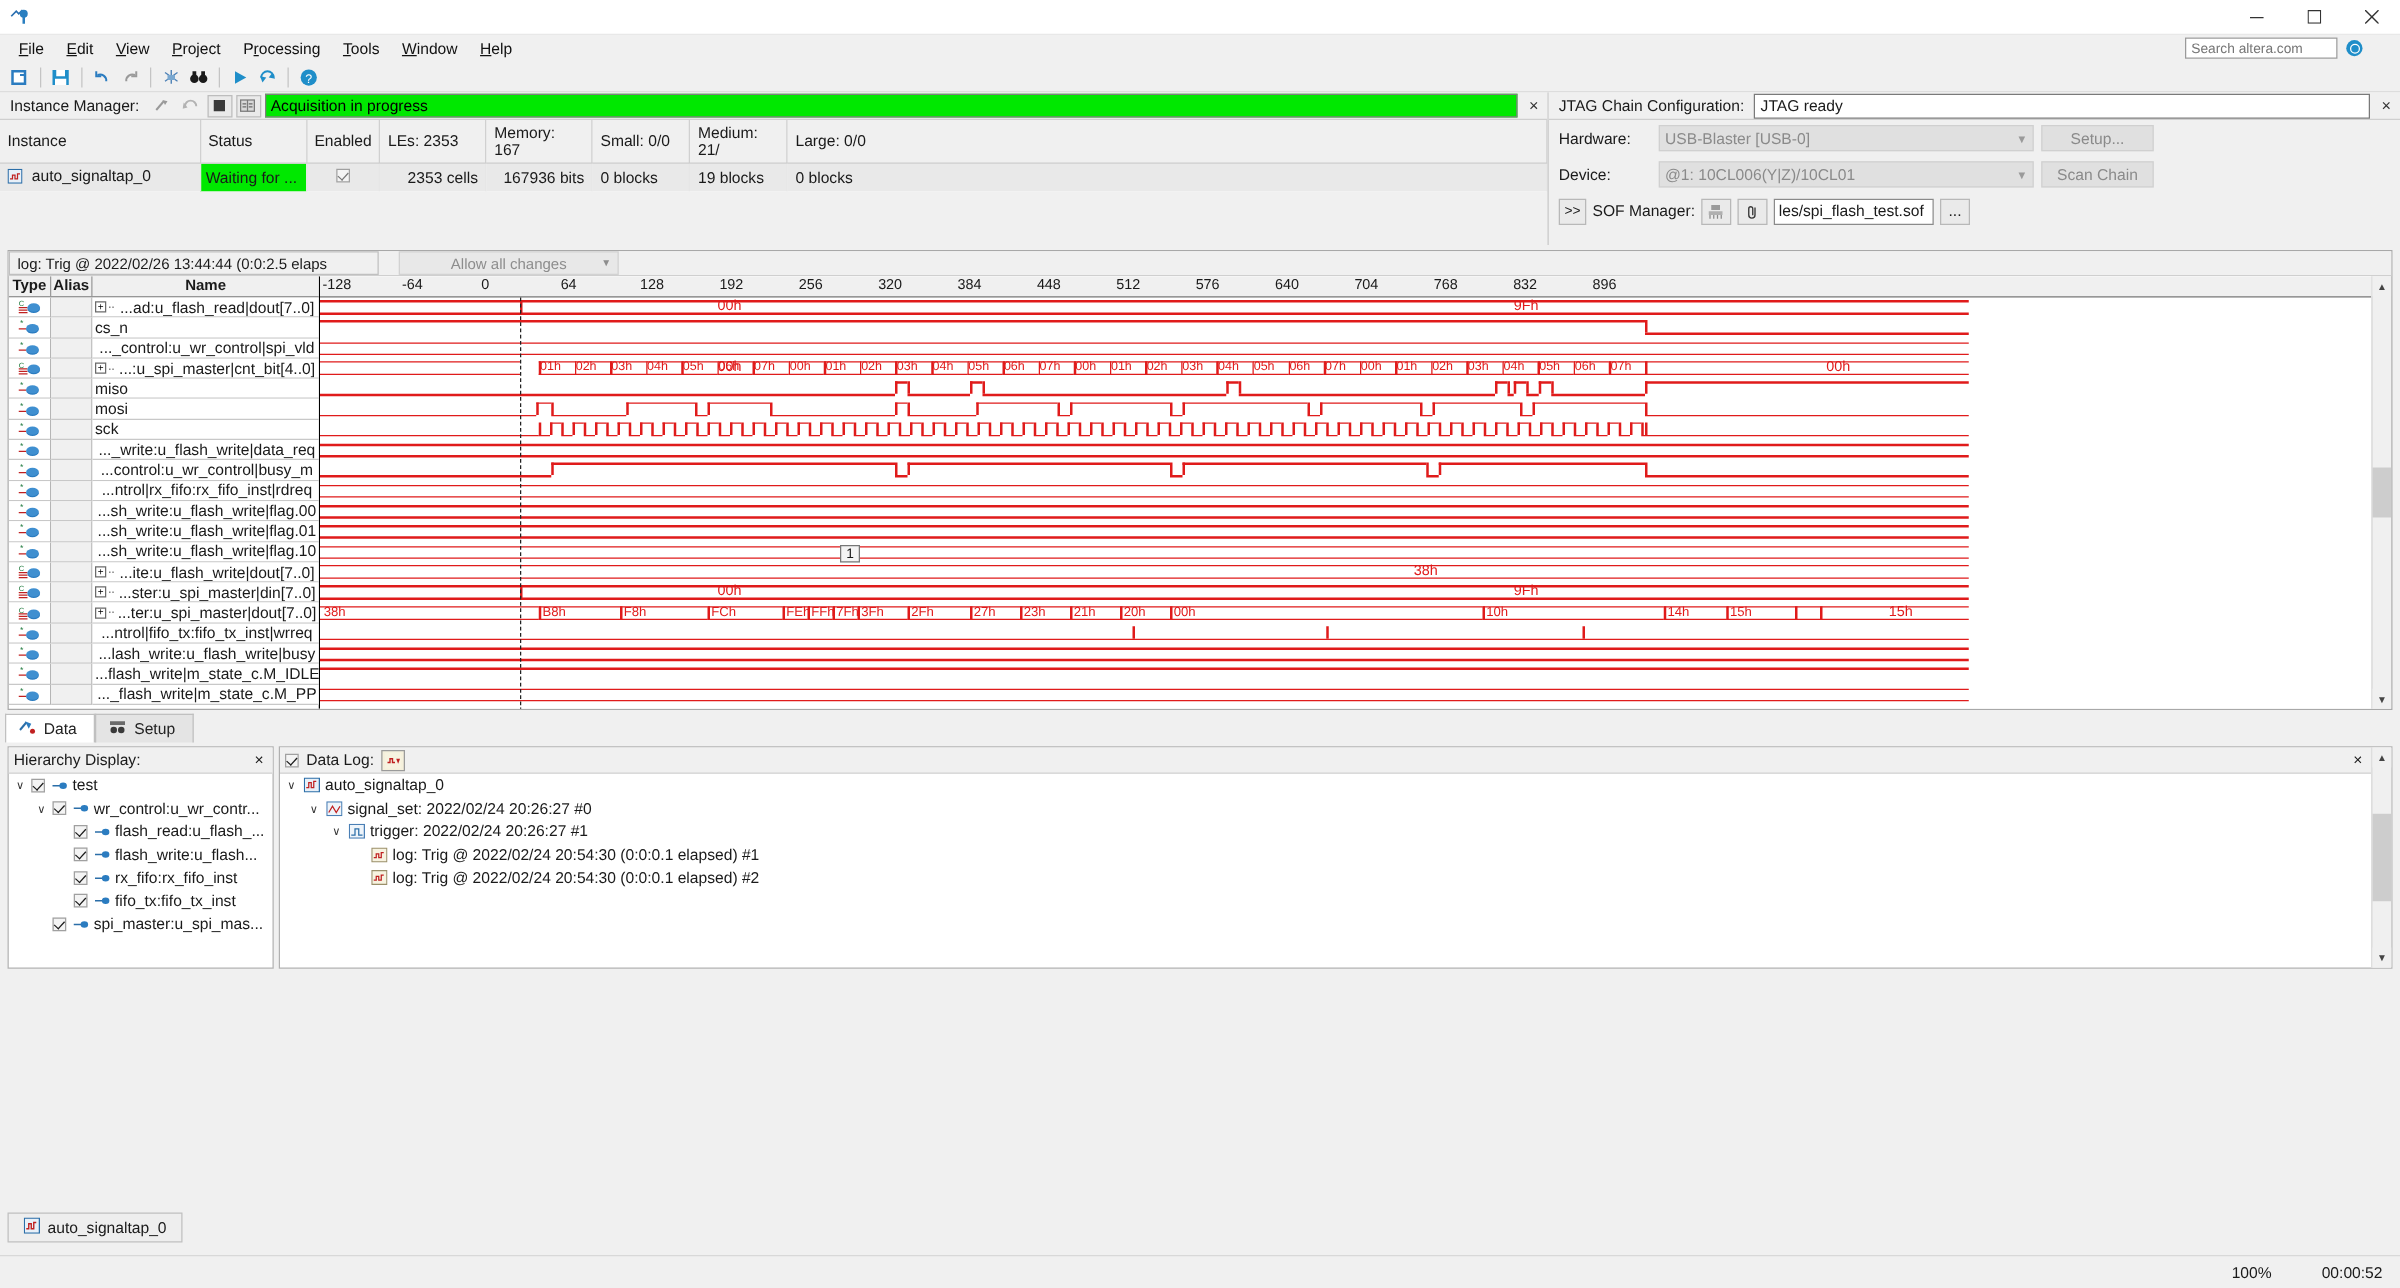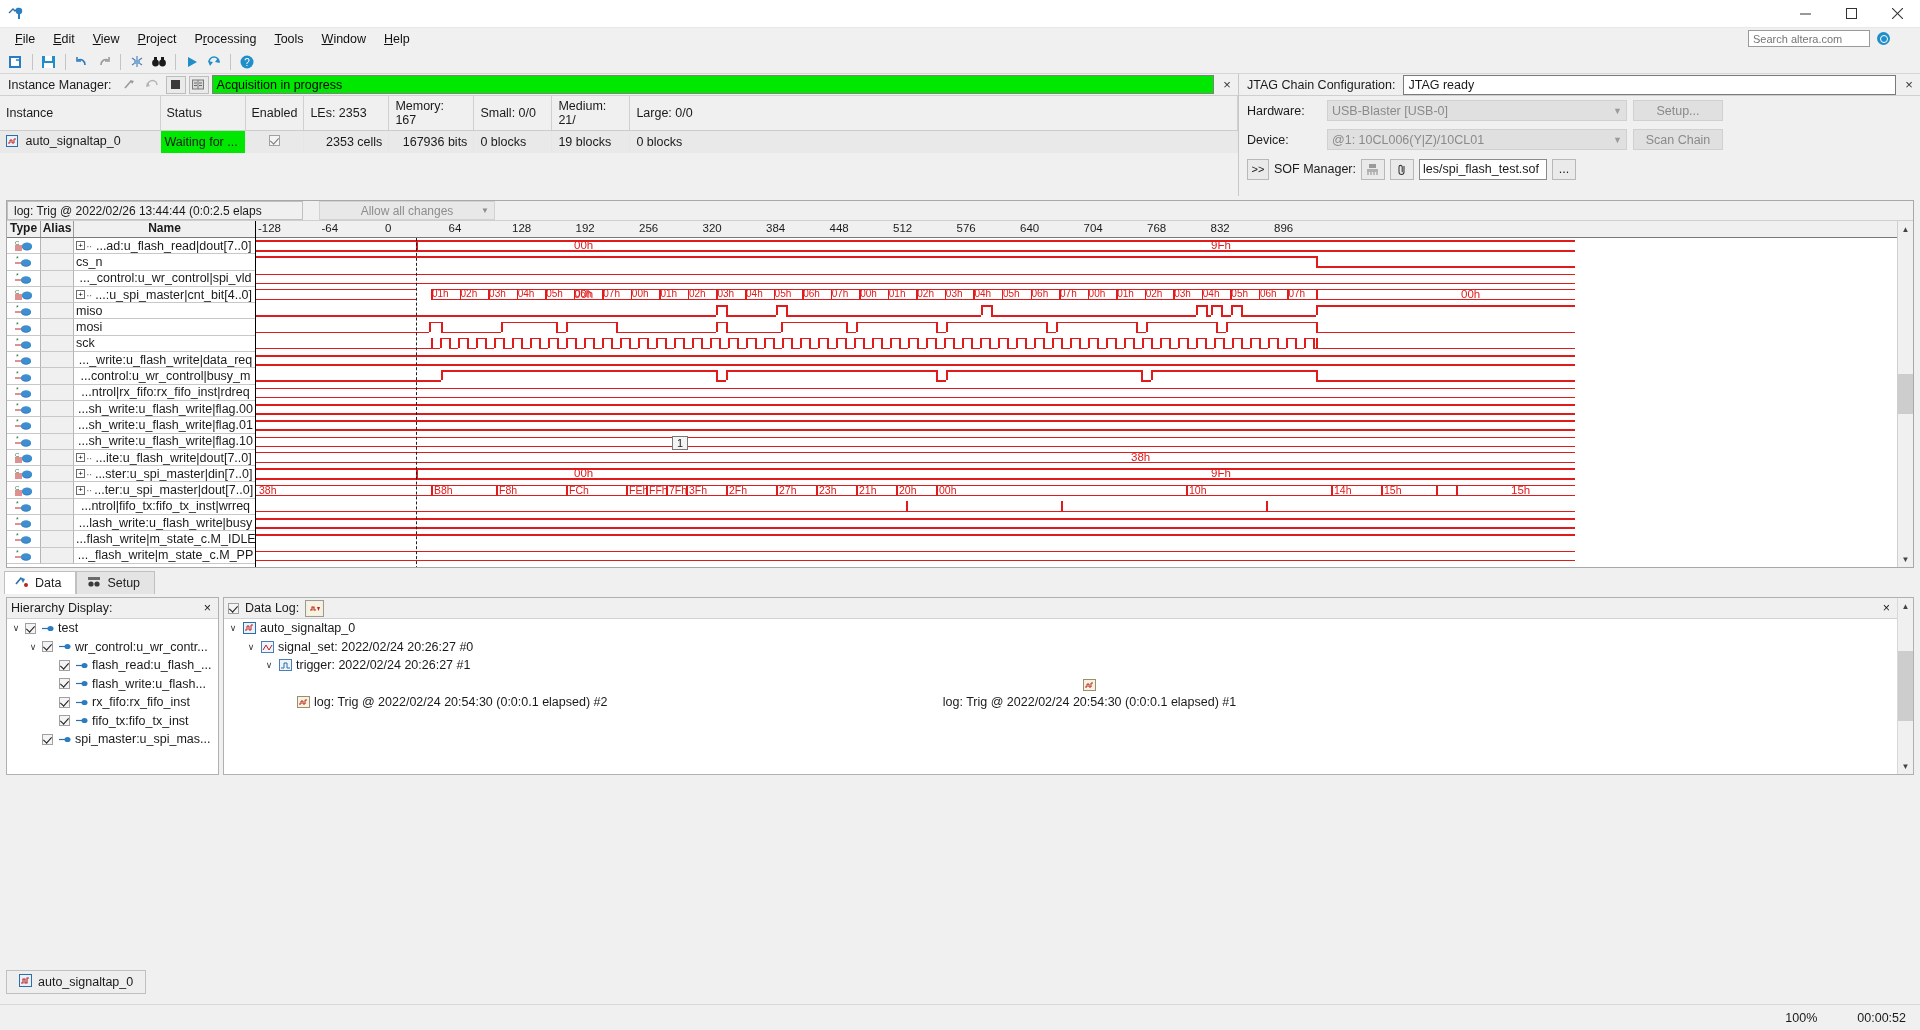--- a/index.html
+++ b/index.html
@@ -1567,21 +1567,21 @@
           <div class="tree-row" style="padding-left: 40px;">
             <span class="twist">∨</span>
             <span class="bullet-icon">
               <svg width="13" height="12">
                 <rect x="0.5" y="0.5" width="12" height="11" fill="#eef4fa" stroke="#4a7fb5"></rect>
                 <path d="M2 9 h3 v-5 h3 v5 h3" stroke="#2b6ea8" stroke-width="1" fill="none"></path>
               </svg>
             </span>
             <span>trigger: 2022/02/24 20:26:27  #1</span>
           </div>
-          <div class="tree-row" style="padding-left: 58px; flex-direction: column;">
+          <div class="tree-row" style="padding-left: 58px;">
             <span class="twist"></span>
             <span class="bullet-icon">
               <svg width="13" height="12">
                 <rect x="0.5" y="0.5" width="12" height="11" fill="#f7f3e0" stroke="#9a8f6a"></rect>
                 <path d="M2 8 h2 v-3 h2 v3 h2 v-4 h2" stroke="#c02020" stroke-width="1" fill="none"></path>
               </svg>
             </span>
             <span>log: Trig @ 2022/02/24 20:54:30 (0:0:0.1 elapsed) #1</span>
           </div>
           <div class="tree-row" style="padding-left: 58px;">

